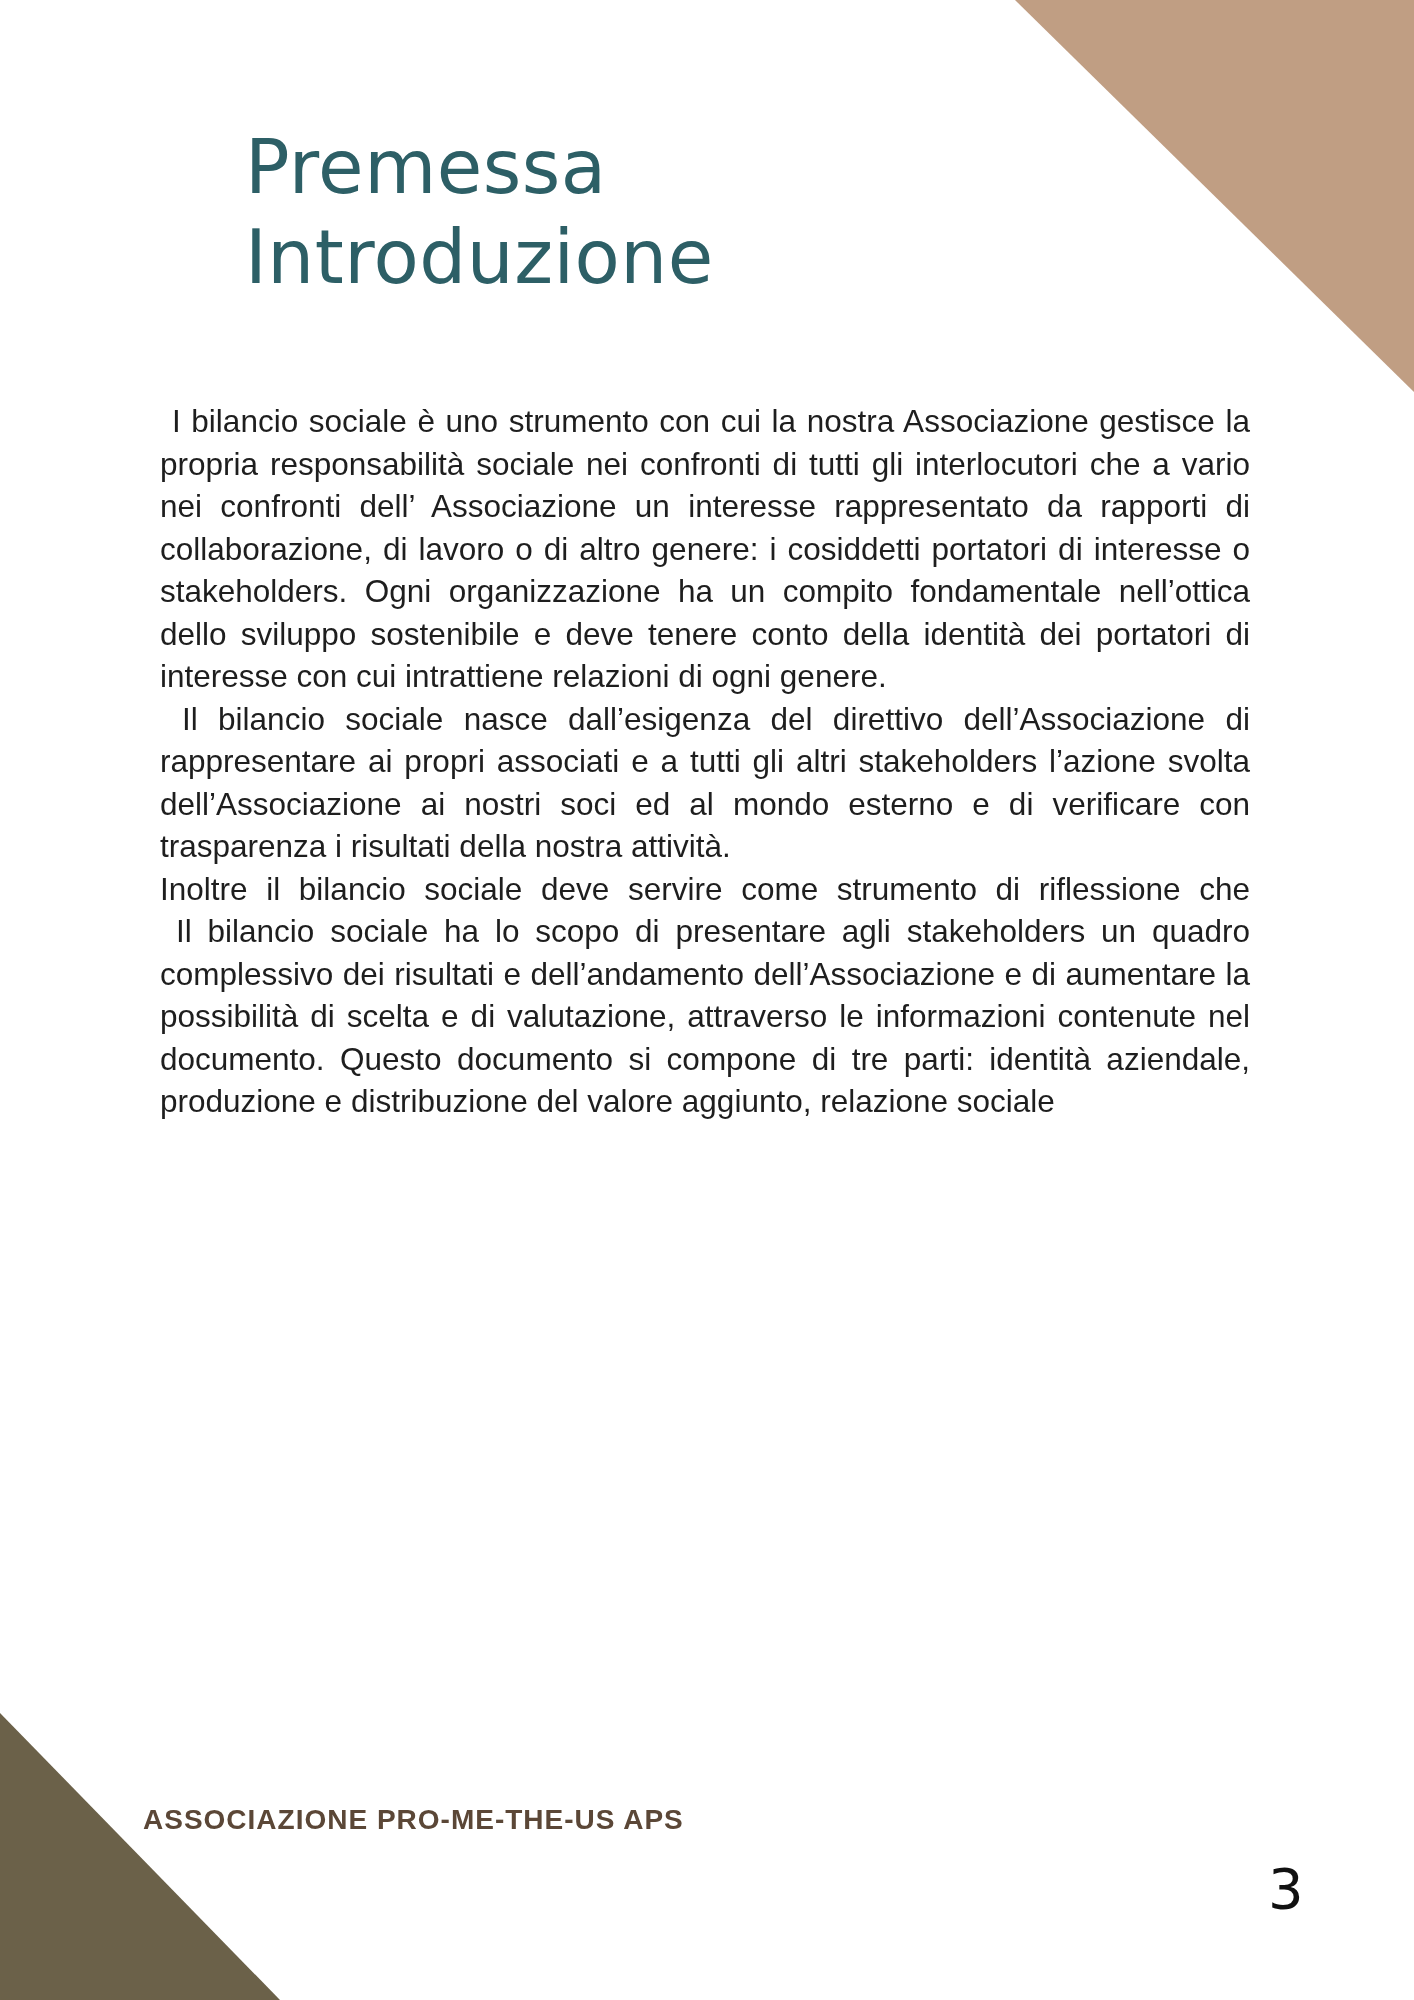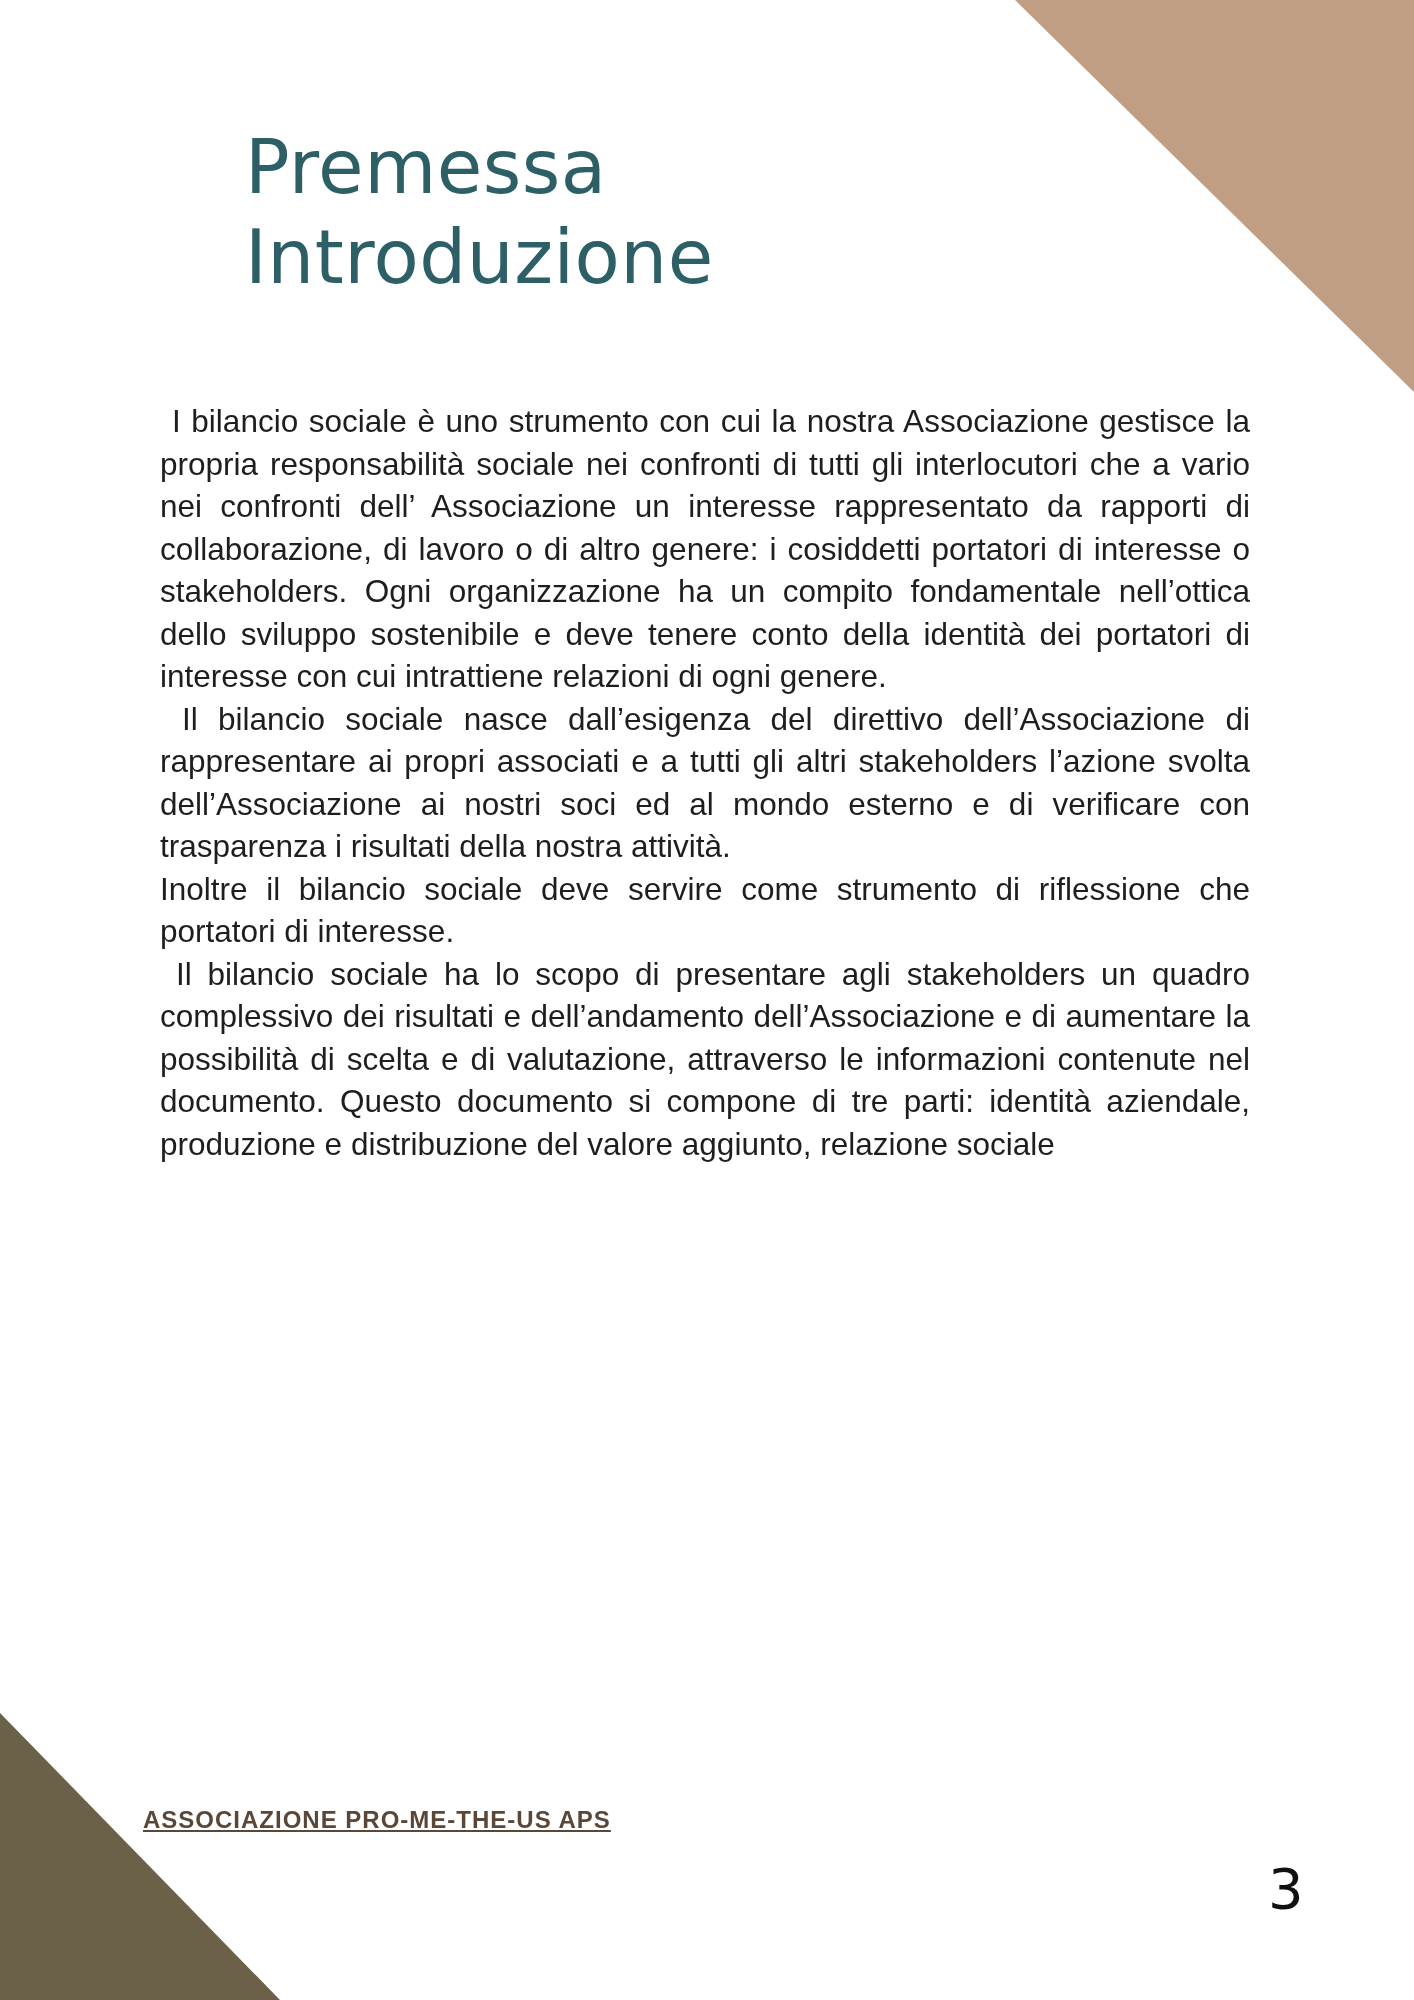--- a/index.html
+++ b/index.html
@@ -52,27 +52,26 @@
     text-align-last: justify;
     white-space: normal;
   }
   .body-text .line.last {
     text-align-last: left;
   }
   
   .footer {
     position: absolute;
     left: 143px; top: 1804px;
-    font-size: 24px;
+    font-size: 28px;
     font-weight: 700;
     line-height: 31px;
     letter-spacing: 1px;
     color: var(--footer-brown, #5b4737);
     text-transform: uppercase;
-    text-decoration: underline;
   }
   .page-number {
     position: absolute;
     left: 1268px; top: 1856px;
     font-family: "DejaVu Sans", sans-serif;
     font-size: 56px;
     font-weight: 400;
     color: var(--page-number, #111111);
   }
 </style>
@@ -95,21 +94,20 @@
       <div class="line">nei confronti dell’ Associazione un interesse rappresentato da rapporti di</div>
       <div class="line">collaborazione,  di lavoro o di altro genere: i cosiddetti portatori di interesse o</div>
       <div class="line">stakeholders. Ogni organizzazione ha un compito fondamentale nell’ottica</div>
       <div class="line">dello sviluppo sostenibile e deve tenere conto della identità dei portatori di</div>
       <div class="line last">interesse con cui intrattiene relazioni di ogni genere.</div>
       <div class="line" style="text-indent: 22px;">Il bilancio sociale nasce dall’esigenza del direttivo dell’Associazione di</div>
       <div class="line">rappresentare ai propri associati e a tutti gli altri stakeholders l’azione svolta</div>
       <div class="line">dell’Associazione ai nostri soci ed al mondo esterno e di verificare con</div>
       <div class="line last">trasparenza i risultati della nostra attività.</div>
       <div class="line">Inoltre il bilancio sociale deve servire come strumento di riflessione che</div>
-      <div class="line last">portatori di interesse.</div>
       <div class="line" style="text-indent: 16px;">Il bilancio sociale ha lo scopo di presentare agli stakeholders un quadro</div>
       <div class="line">complessivo dei risultati e dell’andamento dell’Associazione e di aumentare la</div>
       <div class="line">possibilità di scelta e di valutazione, attraverso le informazioni contenute nel</div>
       <div class="line">documento. Questo documento si compone di tre parti: identità aziendale,</div>
       <div class="line last">produzione e distribuzione del valore aggiunto, relazione sociale</div>
     </div>
 
   <div class="footer">
     <div>ASSOCIAZIONE PRO-ME-THE-US APS</div>
   </div>

